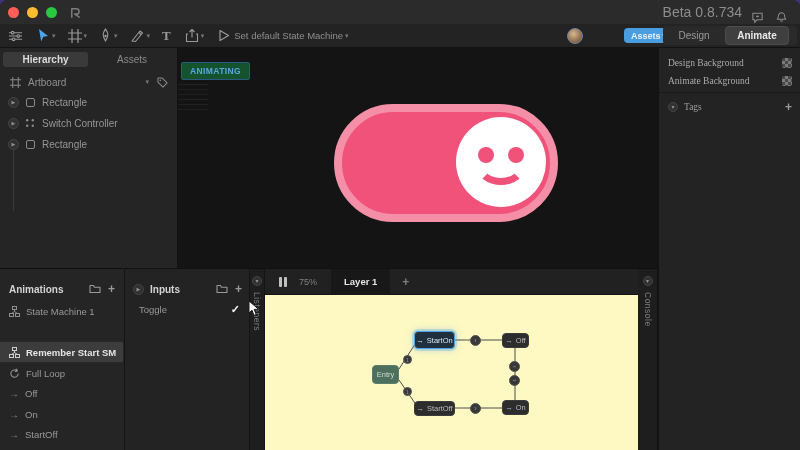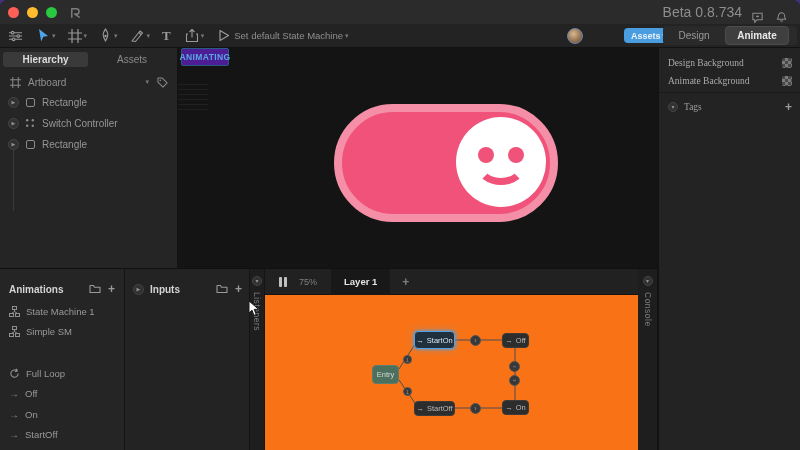--- a/index.html
+++ b/index.html
@@ -48,21 +48,21 @@
   .lp-tab { position:absolute; left:88px; top:4px; width:88px; height:15px; color:#8a8a8a; font-size:10px;
             display:flex; align-items:center; justify-content:center; }
   .tree-row { position:absolute; left:0; width:178px; height:20px; display:flex; align-items:center; }
   .disc { width:11px; height:11px; border-radius:50%; background:#313131; border:1px solid #454545;
           display:flex; align-items:center; justify-content:center; color:#8f8f8f; font-size:5px; line-height:1; }
   .sq-icon { width:9px; height:9px; border:1px solid #8a8a8a; border-radius:2px; }
   .tree-line { position:absolute; left:13px; top:100px; width:1px; height:63px; background:#3a3a3a; }
 
   
   .canvas { left:178px; top:48px; width:480px; height:220px; background:#141414; overflow:hidden; }
-  .animating { position:absolute; left:3px; top:0; width:48px; height:18px; background:#4c1d95;
+  .animating { position:absolute; left:3px; top:14px; width:69px; height:18px; background:#14532d;
                border:1px solid #2a5a82; border-radius:2px; color:#58a7e2; font-size:8.5px; font-weight:bold;
                letter-spacing:.4px; display:flex; align-items:center; justify-content:center; }
   .ghost-lines { position:absolute; left:0; top:36px; width:30px; height:26px;
                  background:repeating-linear-gradient(#2a2a2a 0 1px, transparent 1px 5px); opacity:.55; }
   .switch-pill { position:absolute; left:156px; top:56px; width:224px; height:118px;
                  border:8px solid #f48fa7; border-radius:60px; background:#f0527a; }
   .switch-knob { position:absolute; left:114px; top:5px; width:90px; height:90px; border-radius:50%;
                  background:#ffffff; }
   .eye { position:absolute; top:30px; width:16px; height:16px; border-radius:50%; background:#f0527a; }
   .smile { position:absolute; left:20px; top:28px; width:50px; height:40px; border:7px solid transparent;
@@ -84,21 +84,21 @@
   .anim-item { position:absolute; left:0; width:123px; height:20px; display:flex; align-items:center;
                padding-left:9px; color:#999; font-size:9.5px; }
   .anim-item.selected { background:#3c3c3c; color:#e4e4e4; font-weight:bold; }
   .arrow-glyph { color:#8f8f8f; font-size:10px; margin-right:6px; }
 
   .inputs-panel { left:125px; top:268px; width:125px; height:182px; background:#232323;
                   border-top:1px solid #101010; border-right:1px solid #141414; }
   .strip { background:#1e1e1e; border-top:1px solid #101010; }
   .vtext { writing-mode:vertical-rl; color:#7d7d7d; font-size:8.5px; letter-spacing:.5px; }
 
-  .graph-panel { left:265px; top:268px; width:373px; height:182px; background:#f97316; border-top:1px solid #101010; }
+  .graph-panel { left:265px; top:268px; width:373px; height:182px; background:#fef9c3; border-top:1px solid #101010; }
   .graph-header { position:absolute; left:0; top:0; width:373px; height:26px; background:#212121;
                   border-bottom:1px solid #141414; display:flex; align-items:center; }
   .pause-bar { width:3px; height:10px; background:#c0c0c0; border-radius:1px; }
   .layer-tab { height:26px; background:#181818; display:flex; align-items:center; padding:0 13px;
                color:#e6e6e6; font-size:9.5px; font-weight:bold; }
   .node { position:absolute; display:flex; align-items:center; justify-content:center;
           border-radius:4px; font-size:7.5px; white-space:nowrap; }
   .node-state { background:#2d2d2d; border:1px solid #3b3b3b; color:#b9b9b9; }
   .node-selected { background:#20303d; border:1.5px solid #4fa3e8; color:#d8e6f2;
                    box-shadow:0 0 0 2px rgba(79,163,232,.28), 0 0 8px rgba(79,163,232,.45); }
@@ -308,32 +308,32 @@
             <g stroke="#8f8f8f" fill="none" stroke-width="1">
               <rect x="3.5" y="0.5" width="4" height="3"></rect>
               <rect x="0.5" y="7.5" width="4" height="3"></rect>
               <rect x="6.5" y="7.5" width="4" height="3"></rect>
               <path d="M5.5 3.5 v2 M2.5 7.5 L5.5 5.5 L8.5 7.5"></path>
             </g>
           </svg>
       </span>
       <span>State Machine 1</span>
     </div>
-    <div class="anim-item" style="top:52px">
+    <div class="anim-item selected" style="top:73px">
       <span class="tool" style="margin-right:6px">
         <svg width="11" height="11" viewBox="0 0 11 11">
-            <g stroke="#8f8f8f" fill="none" stroke-width="1">
+            <g stroke="#cfcfcf" fill="none" stroke-width="1">
               <rect x="3.5" y="0.5" width="4" height="3"></rect>
               <rect x="0.5" y="7.5" width="4" height="3"></rect>
               <rect x="6.5" y="7.5" width="4" height="3"></rect>
               <path d="M5.5 3.5 v2 M2.5 7.5 L5.5 5.5 L8.5 7.5"></path>
             </g>
           </svg>
       </span>
-      <span>Simple SM</span>
+      <span>Remember Start SM</span>
     </div>
     <div class="anim-item" style="top:94px">
       <span class="tool" style="margin-right:6px">
         <svg width="11" height="11" viewBox="0 0 12 12">
             <path d="M10 6 a4 4 0 1 1 -1.2 -2.8 M8.2 0.8 L9 3.4 L6.4 4" stroke="#8f8f8f" fill="none" stroke-width="1.2"></path>
           </svg>
       </span>
       <span>Full Loop</span>
     </div>
     <div class="anim-item" style="top:114px">
@@ -353,20 +353,24 @@
   <div class="abs inputs-panel">
     <div class="anim-item" style="top:10px;width:125px;padding-left:8px">
       <span class="disc" style="margin-right:6px">▶</span>
       <span style="color:#d4d4d4;font-size:10px;font-weight:bold;flex:1">Inputs</span>
       <span class="tool" style="margin-right:7px">
         <svg width="12" height="10" viewBox="0 0 12 10">
             <path d="M1 1.5 h3.4 l1 1.8 h5.6 v5.2 H1 z" stroke="#9a9a9a" fill="none" stroke-width="1.1" stroke-linejoin="round"></path>
           </svg>
       </span>
       <span class="plus" style="margin-right:8px">+</span>
+    </div>
+    <div class="anim-item" style="top:30px;width:125px;padding-left:14px">
+      <span style="flex:1">Toggle</span>
+      <span style="color:#f0f0f0;font-size:11px;font-weight:bold;margin-right:10px">✓</span>
     </div>
   </div>
 
   <div class="abs strip" style="left:250px;top:268px;width:15px;height:182px;border-right:1px solid #141414">
     <div class="disc" style="width:10px;height:10px;margin:7px auto 6px;font-size:6px">▾</div>
     <div class="vtext" style="margin:0 auto">Listeners</div>
   </div>
 
   <div class="abs graph-panel">
     <div class="graph-header">

